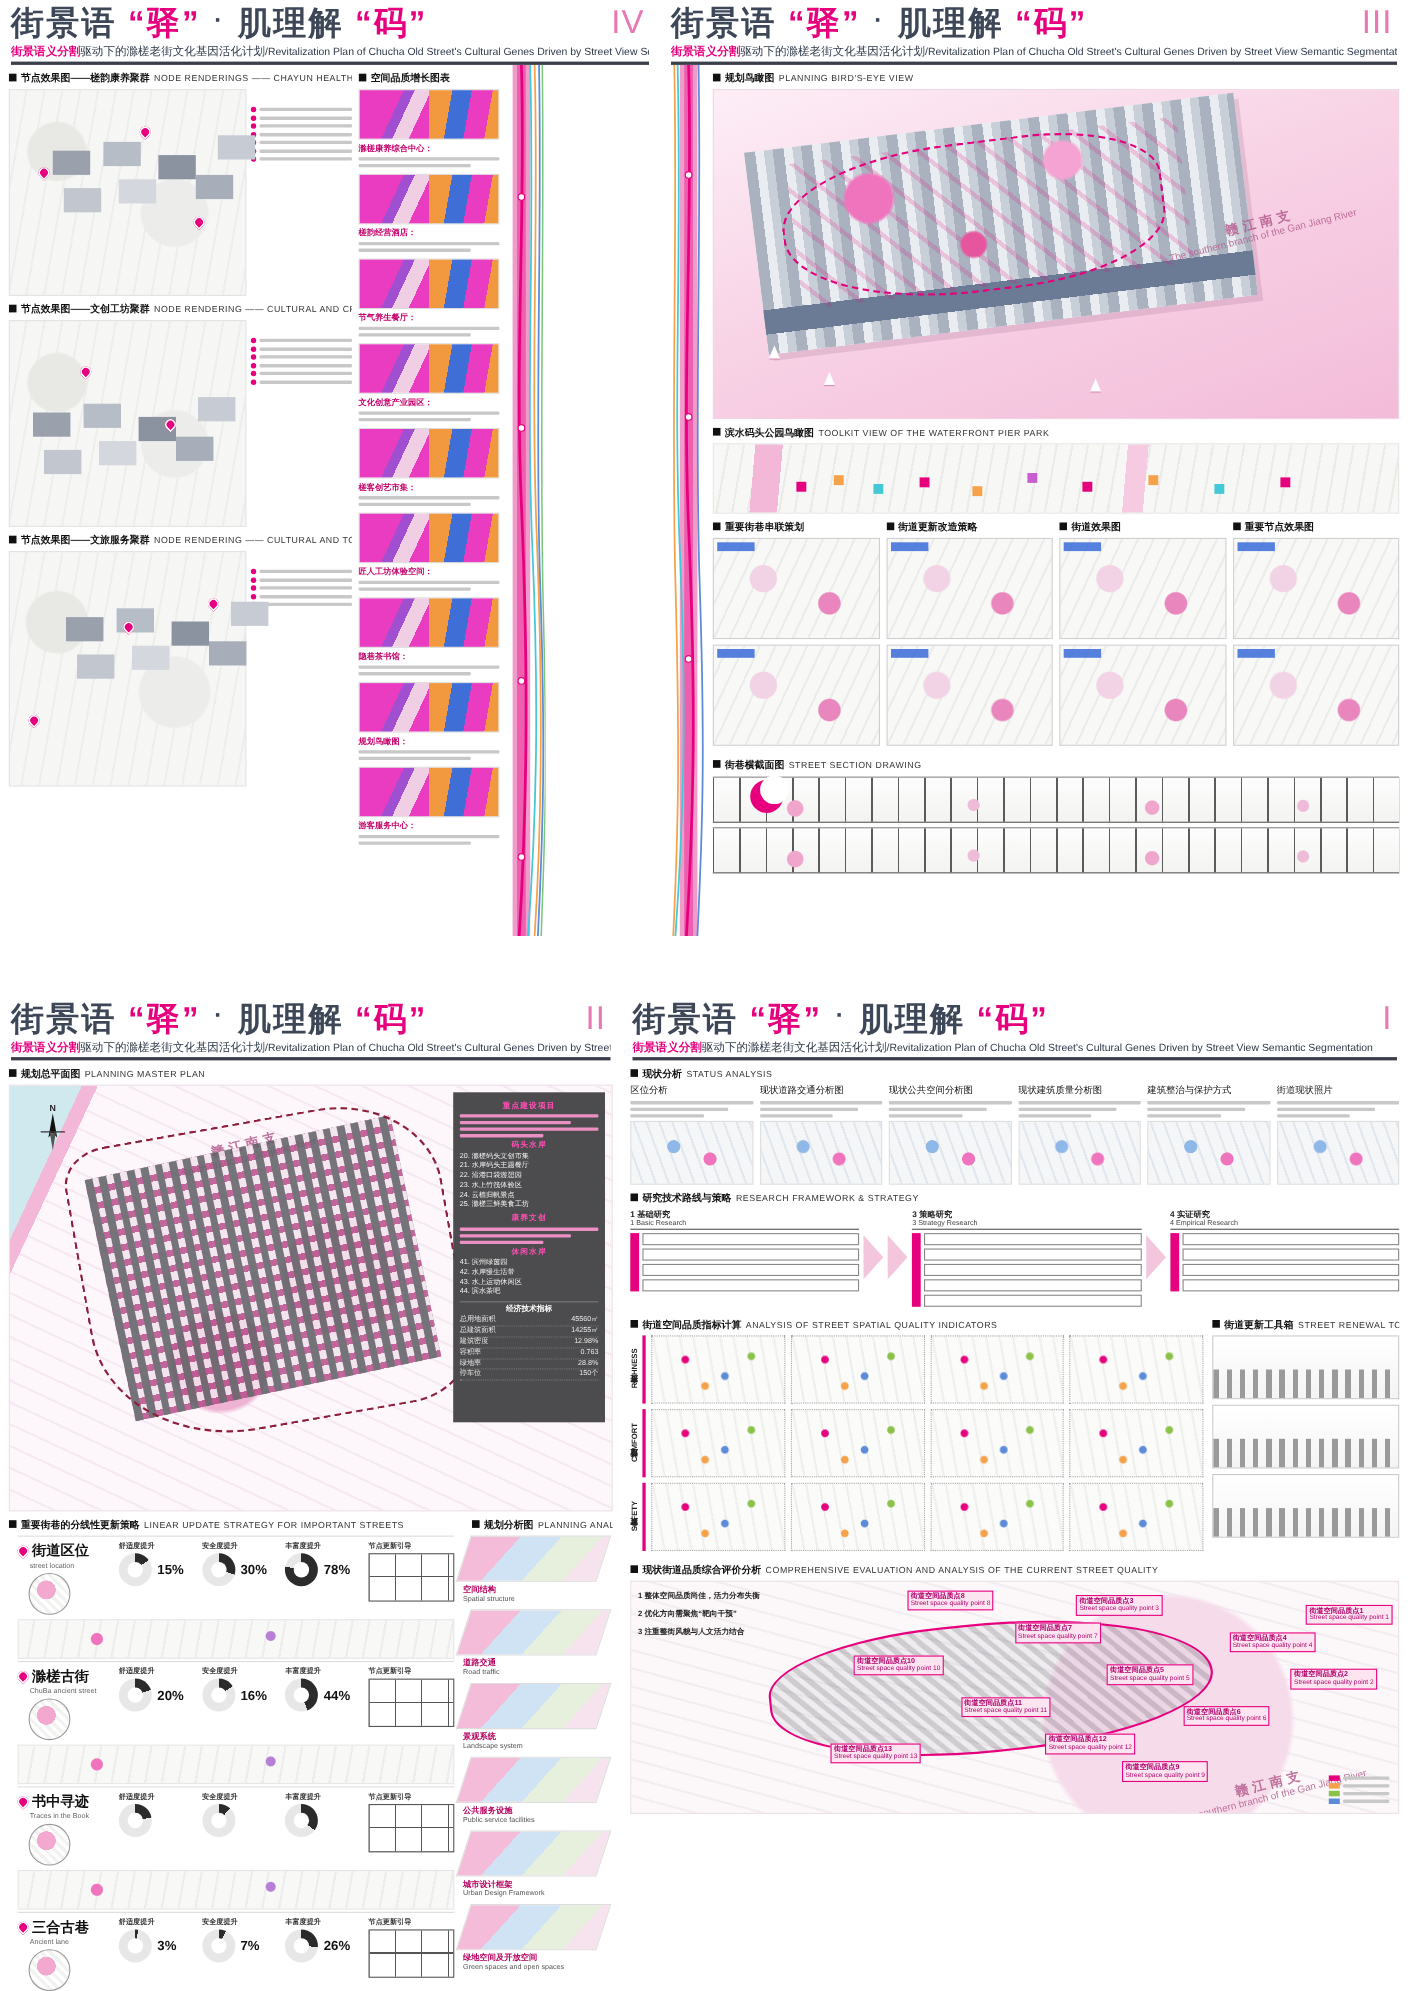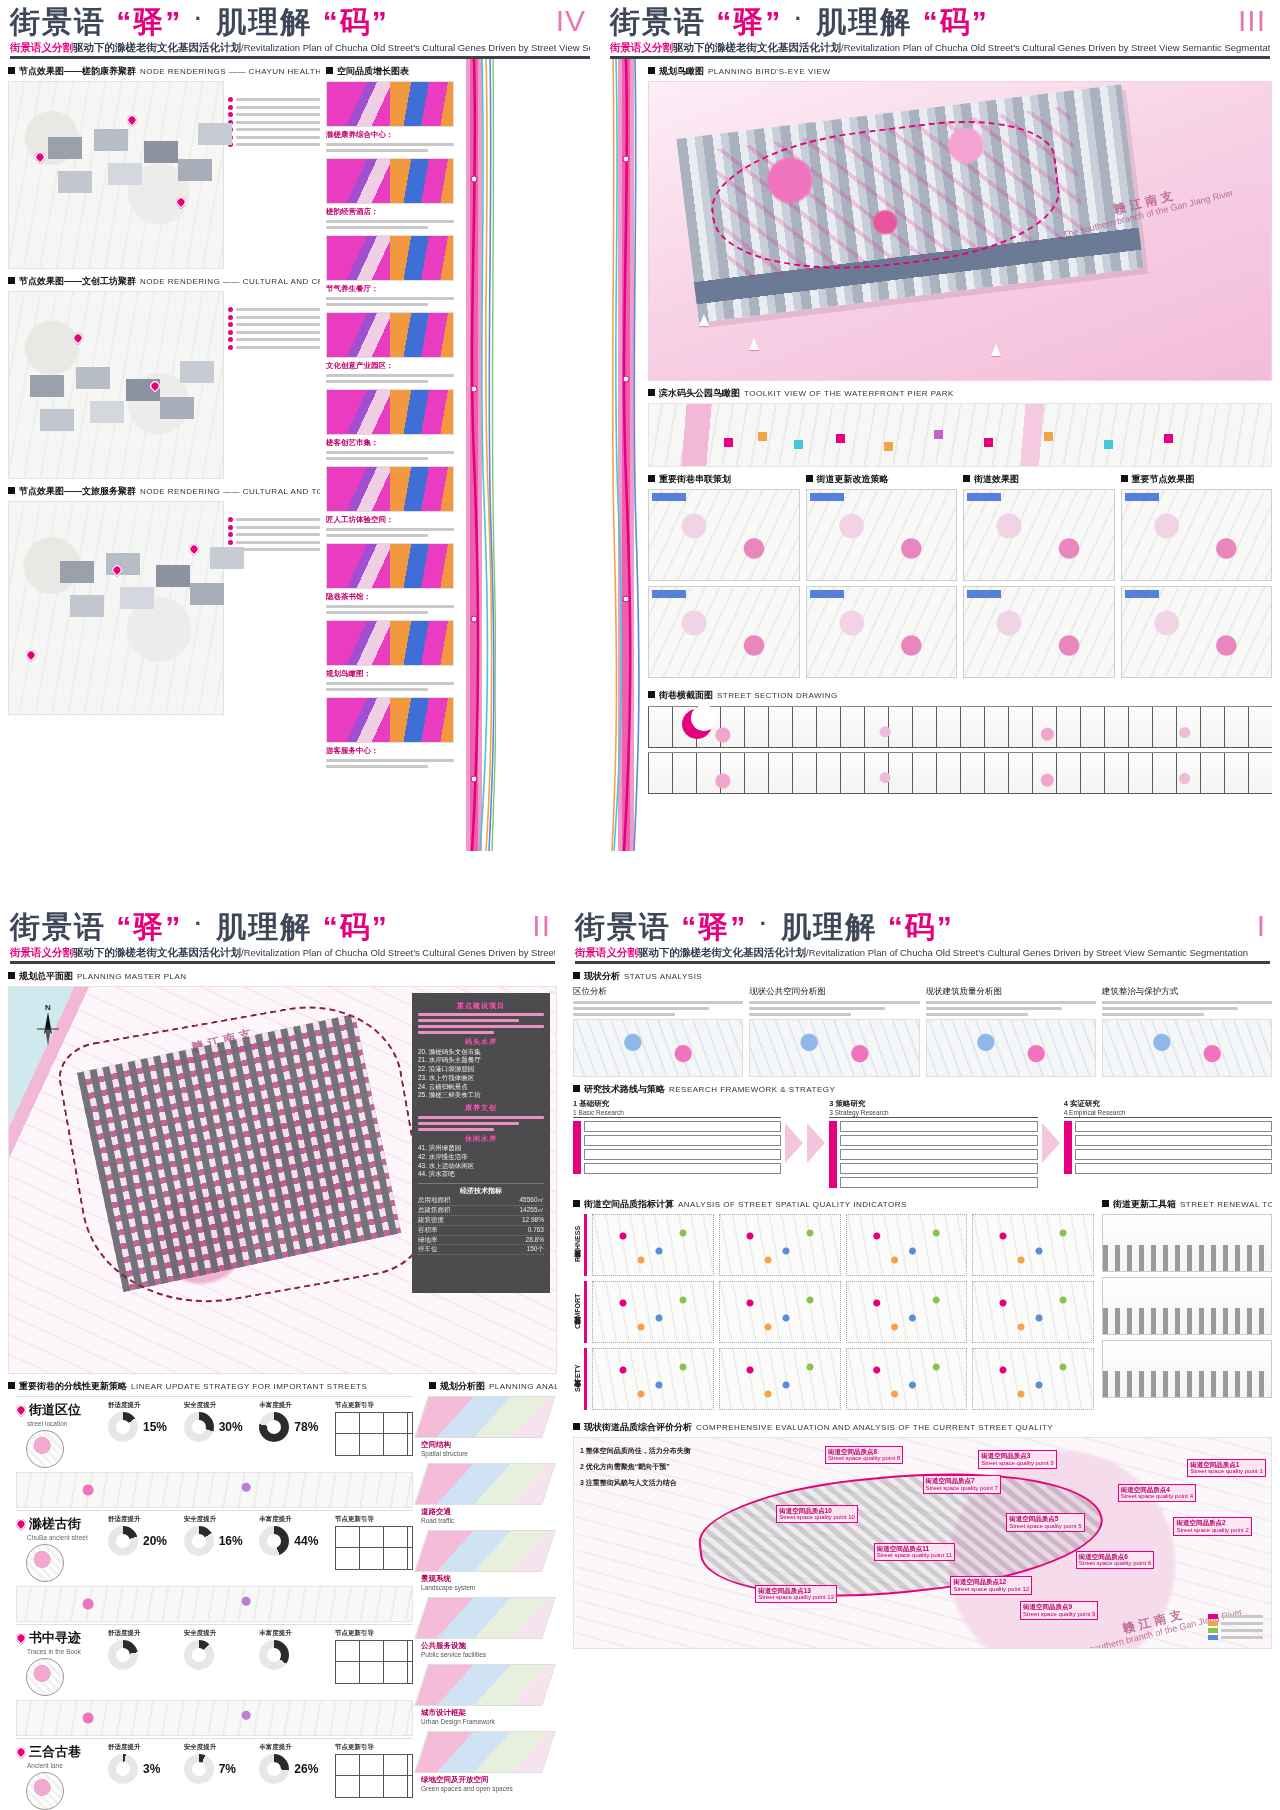--- a/index.html
+++ b/index.html
@@ -12,21 +12,21 @@
   #p1{left:565px;top:905px;width:715px;height:905px;}
 
   
   .phead{position:relative;padding:6px 10px 0 10px;}
   .ptitle{font-size:30px;font-weight:900;letter-spacing:2px;color:#3d4757;line-height:1.05;}
   .tpink{color:#e6007e;}
   .tdot{font-size:22px;vertical-align:6px;padding:0 2px;}
   .pnum{position:absolute;top:4px;right:14px;font-size:30px;color:#e878b4;font-weight:400;letter-spacing:1px;}
   .psub{margin-top:3px;border-bottom:3px solid #3a3f4a;padding-bottom:2px;font-size:10.5px;line-height:1.25;white-space:nowrap;overflow:hidden;}
   .sub-pink{color:#e6007e;font-weight:700;}
-  .sub-dark{color:#2f3a4a;font-weight:700;}
+  .sub-dark{color:#2f3a4a;font-weight:400;}
   .sub-en{color:#2f3a4a;font-weight:400;font-size:9.5px;}
 
   
   .sec{font-size:9px;font-weight:700;color:#111;margin:6px 0 3px 0;white-space:nowrap;overflow:hidden;}
   .sec::before{content:"";display:inline-block;width:7px;height:7px;background:#111;margin-right:4px;}
   .sec-en{font-weight:400;color:#333;letter-spacing:.5px;margin-left:4px;font-size:8px;}
 
   
   .sk{height:3px;background:#c8c8c8;margin:3px 0;border-radius:1px;}
   .sk.w60{width:60%;} .sk.w80{width:80%;}
@@ -837,20 +837,27 @@
         <div style="display:flex;gap:6px;flex:1;min-width:0;">
 
             <div class="scol">
               <div class="ct">区位分析</div>
               <div class="sk"></div>
               <div class="sk w80"></div>
               <div class="sk w60"></div>
               <div class="tile t4"></div>
             </div>
 
+            <div class="scol">
+              <div class="ct">现状道路交通分析图</div>
+              <div class="sk"></div>
+              <div class="sk w80"></div>
+              <div class="sk w60"></div>
+              <div class="tile t4"></div>
+            </div>
 
             <div class="scol">
               <div class="ct">现状公共空间分析图</div>
               <div class="sk"></div>
               <div class="sk w80"></div>
               <div class="sk w60"></div>
               <div class="tile t4"></div>
             </div>
 
             <div class="scol">
@@ -862,20 +869,27 @@
             </div>
 
             <div class="scol">
               <div class="ct">建筑整治与保护方式</div>
               <div class="sk"></div>
               <div class="sk w80"></div>
               <div class="sk w60"></div>
               <div class="tile t4"></div>
             </div>
 
+            <div class="scol">
+              <div class="ct">街道现状照片</div>
+              <div class="sk"></div>
+              <div class="sk w80"></div>
+              <div class="sk w60"></div>
+              <div class="tile t4"></div>
+            </div>
           </div>
       </div>
 
       <div class="sec"><span class="sec-cn">研究技术路线与策略</span><span class="sec-en">RESEARCH FRAMEWORK &amp; STRATEGY</span></div>
       <div class="flow">
         <div class="stage">
           <div class="stt">1 基础研究</div>
           <div class="ste">1 Basic Research</div>
           <div class="stage-bd">
               <div class="vbar"></div>

